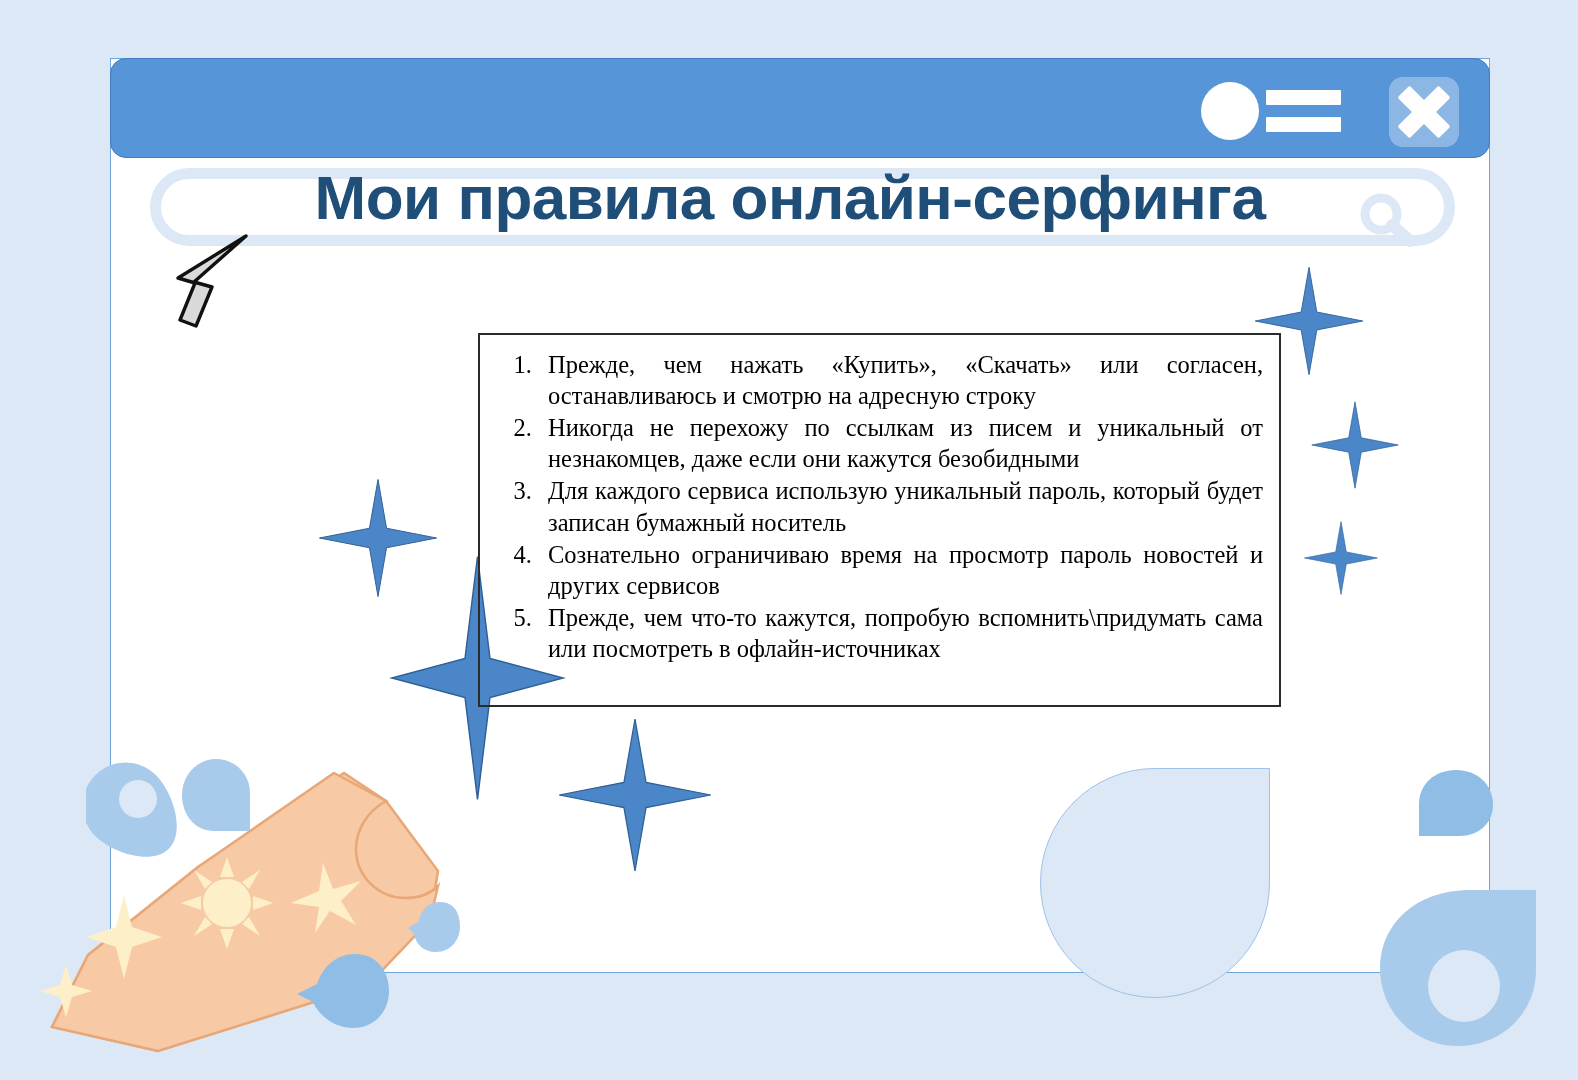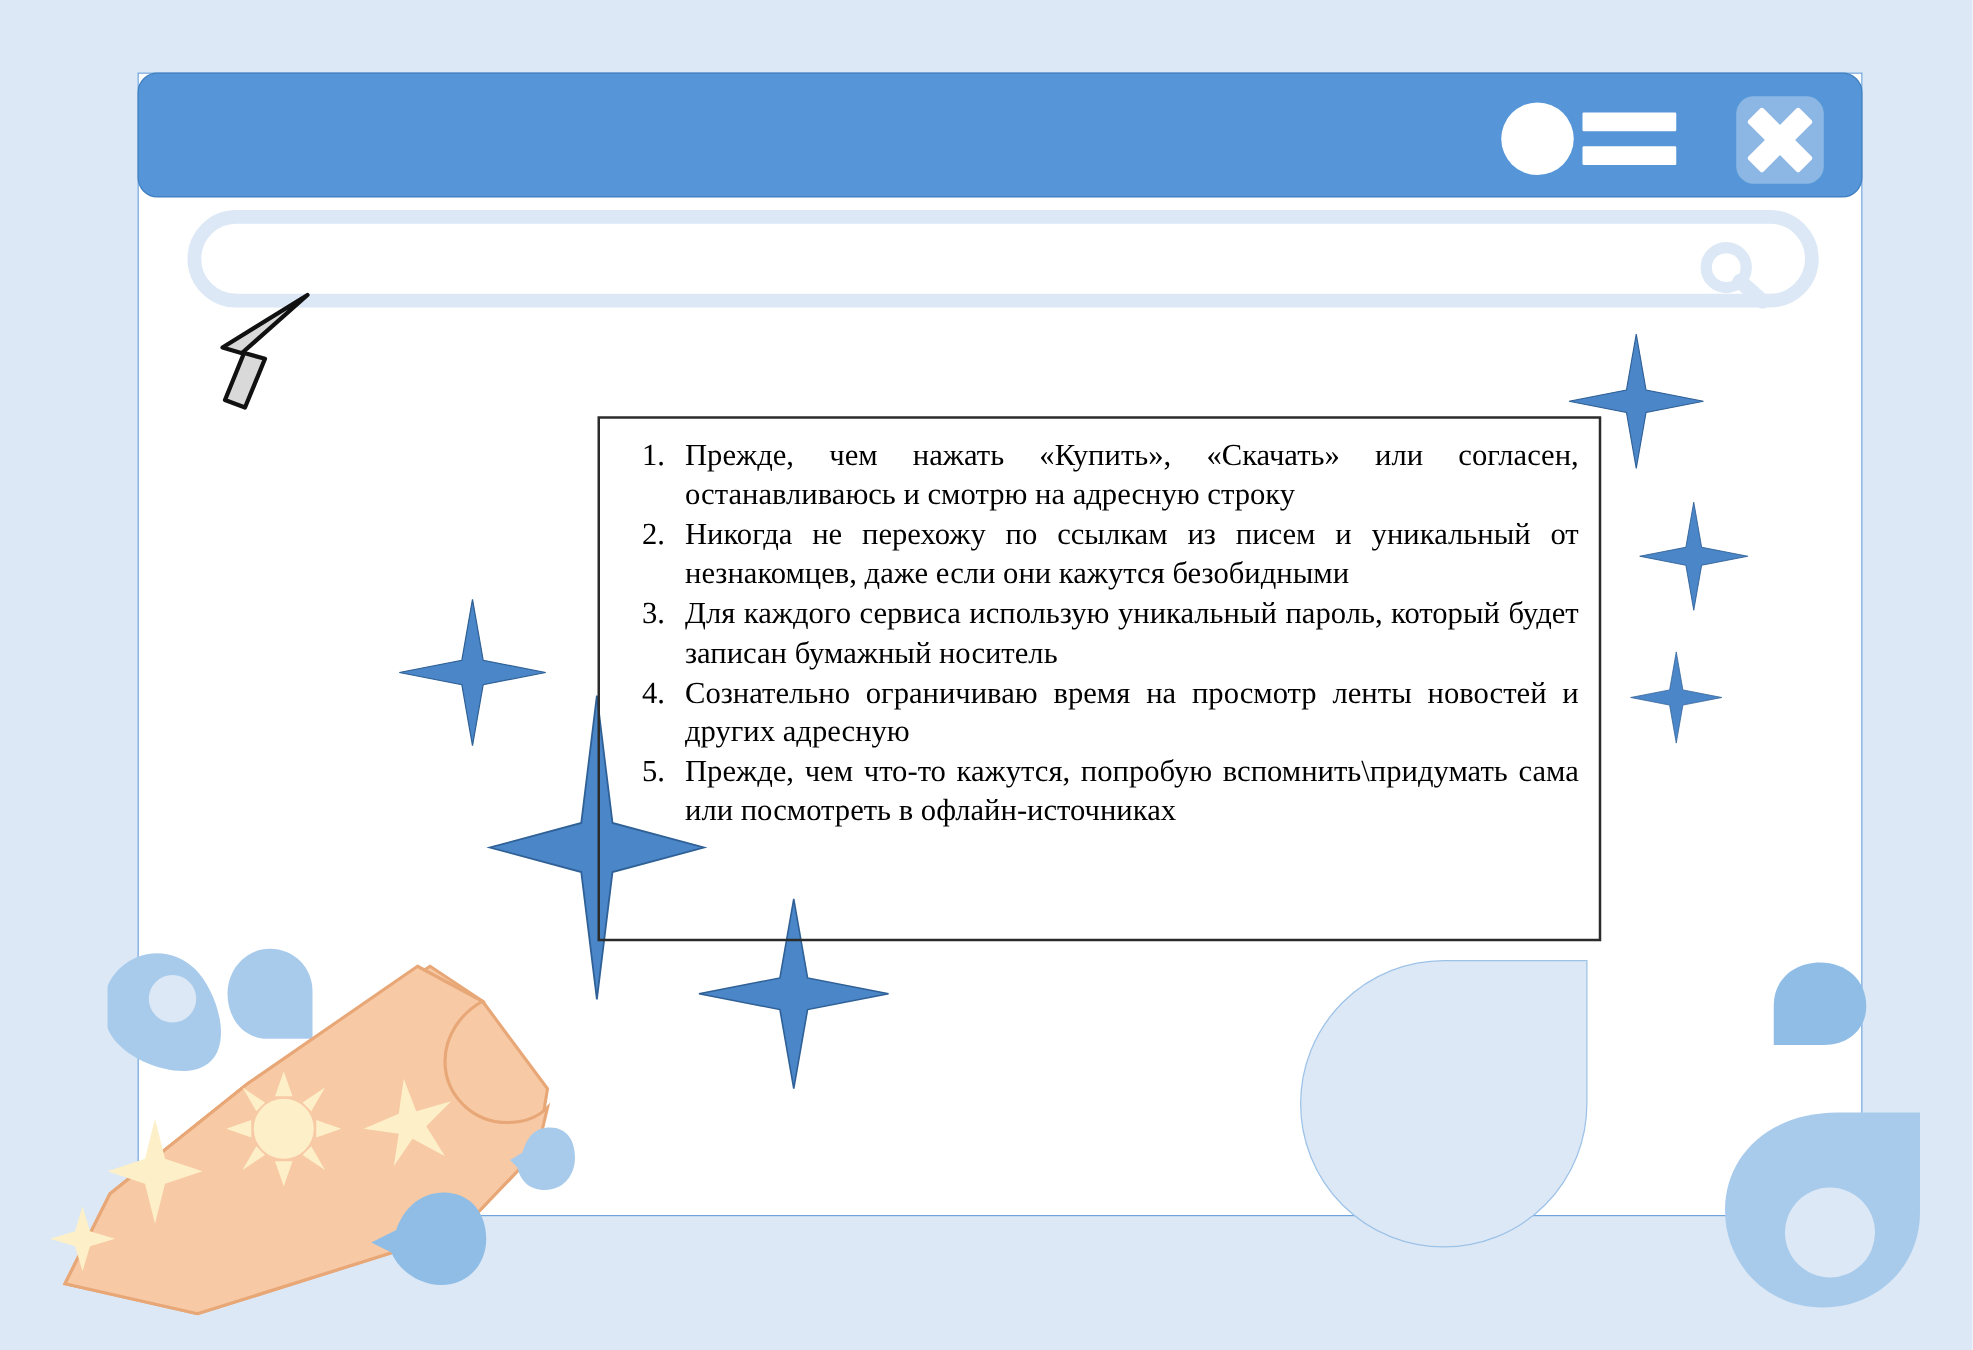--- a/index.html
+++ b/index.html
@@ -89,21 +89,21 @@
     line-height:1.02;
     color:#1f4e79;
     letter-spacing:-0.5px;
     z-index:12;
   }
 
   
   .textbox{
     position:absolute;
     left:478px; top:333px;
-    width:803px; height:420px;
+    width:803px; height:374px;
     background:transparent;
     border:2px solid #2b2b2b;
     box-sizing:border-box;
     z-index:14;
   }
   .textbox ol{
     margin:0; padding:14px 16px 0 58px;
     list-style-position:outside;
     font-family:"Liberation Serif", serif;
     font-size:24.5px;
@@ -162,20 +162,21 @@
 
   <div class="searchbar">
     <div class="search-icon">
       <svg width="62" height="62" viewBox="0 0 62 62">
         <circle cx="25" cy="25" r="16" fill="none" stroke="#dce8f5" stroke-width="9"></circle>
         <line x1="36" y1="36" x2="54" y2="52" stroke="#dce8f5" stroke-width="12" stroke-linecap="round"></line>
       </svg>
     </div>
   </div>
 
+  <div class="page-title">Мои правила онлайн-серфинга</div>
 
   <div class="spark" style="left:1253px;top:265px;">
     <svg width="112" height="112" viewBox="0 0 100 100">
       <path d="M50 2 L57 42 L98 50 L57 58 L50 98 L43 58 L2 50 L43 42 Z" fill="#4a86c8" stroke="#2f6096" stroke-width="0.8"></path>
     </svg>
   </div>
   <div class="spark" style="left:1310px;top:400px;">
     <svg width="90" height="90" viewBox="0 0 100 100">
       <path d="M50 2 L57 42 L98 50 L57 58 L50 98 L43 58 L2 50 L43 42 Z" fill="#4a86c8" stroke="#2f6096" stroke-width="0.8"></path>
     </svg>
@@ -199,21 +200,21 @@
     <svg width="158" height="158" viewBox="0 0 100 100">
       <path d="M50 2 L57 42 L98 50 L57 58 L50 98 L43 58 L2 50 L43 42 Z" fill="#4a86c8" stroke="#2f6096" stroke-width="0.8"></path>
     </svg>
   </div>
 
   <div class="textbox">
     <ol>
       <li>Прежде, чем нажать «Купить», «Скачать» или согласен, останавливаюсь и смотрю на адресную строку</li>
       <li>Никогда не перехожу по ссылкам из писем и уникальный от незнакомцев, даже если они кажутся безобидными</li>
       <li>Для каждого сервиса использую уникальный пароль, который будет записан бумажный носитель</li>
-      <li>Сознательно ограничиваю время на просмотр ленты новостей и других адресную</li>
+      <li>Сознательно ограничиваю время на просмотр пароль новостей и других сервисов</li>
       <li>Прежде, чем что-то кажутся, попробую вспомнить\придумать сама или посмотреть в офлайн-источниках</li>
     </ol>
   </div>
 
   <div class="cursor">
     <svg width="95" height="110" viewBox="0 0 95 110">
       <path d="M78 8 L26 54 L44 59 L28 98 L12 92 L27 55 L10 50 Z" fill="#d9d9d9" stroke="#111111" stroke-width="3.4" stroke-linejoin="round"></path>
     </svg>
   </div>
 

